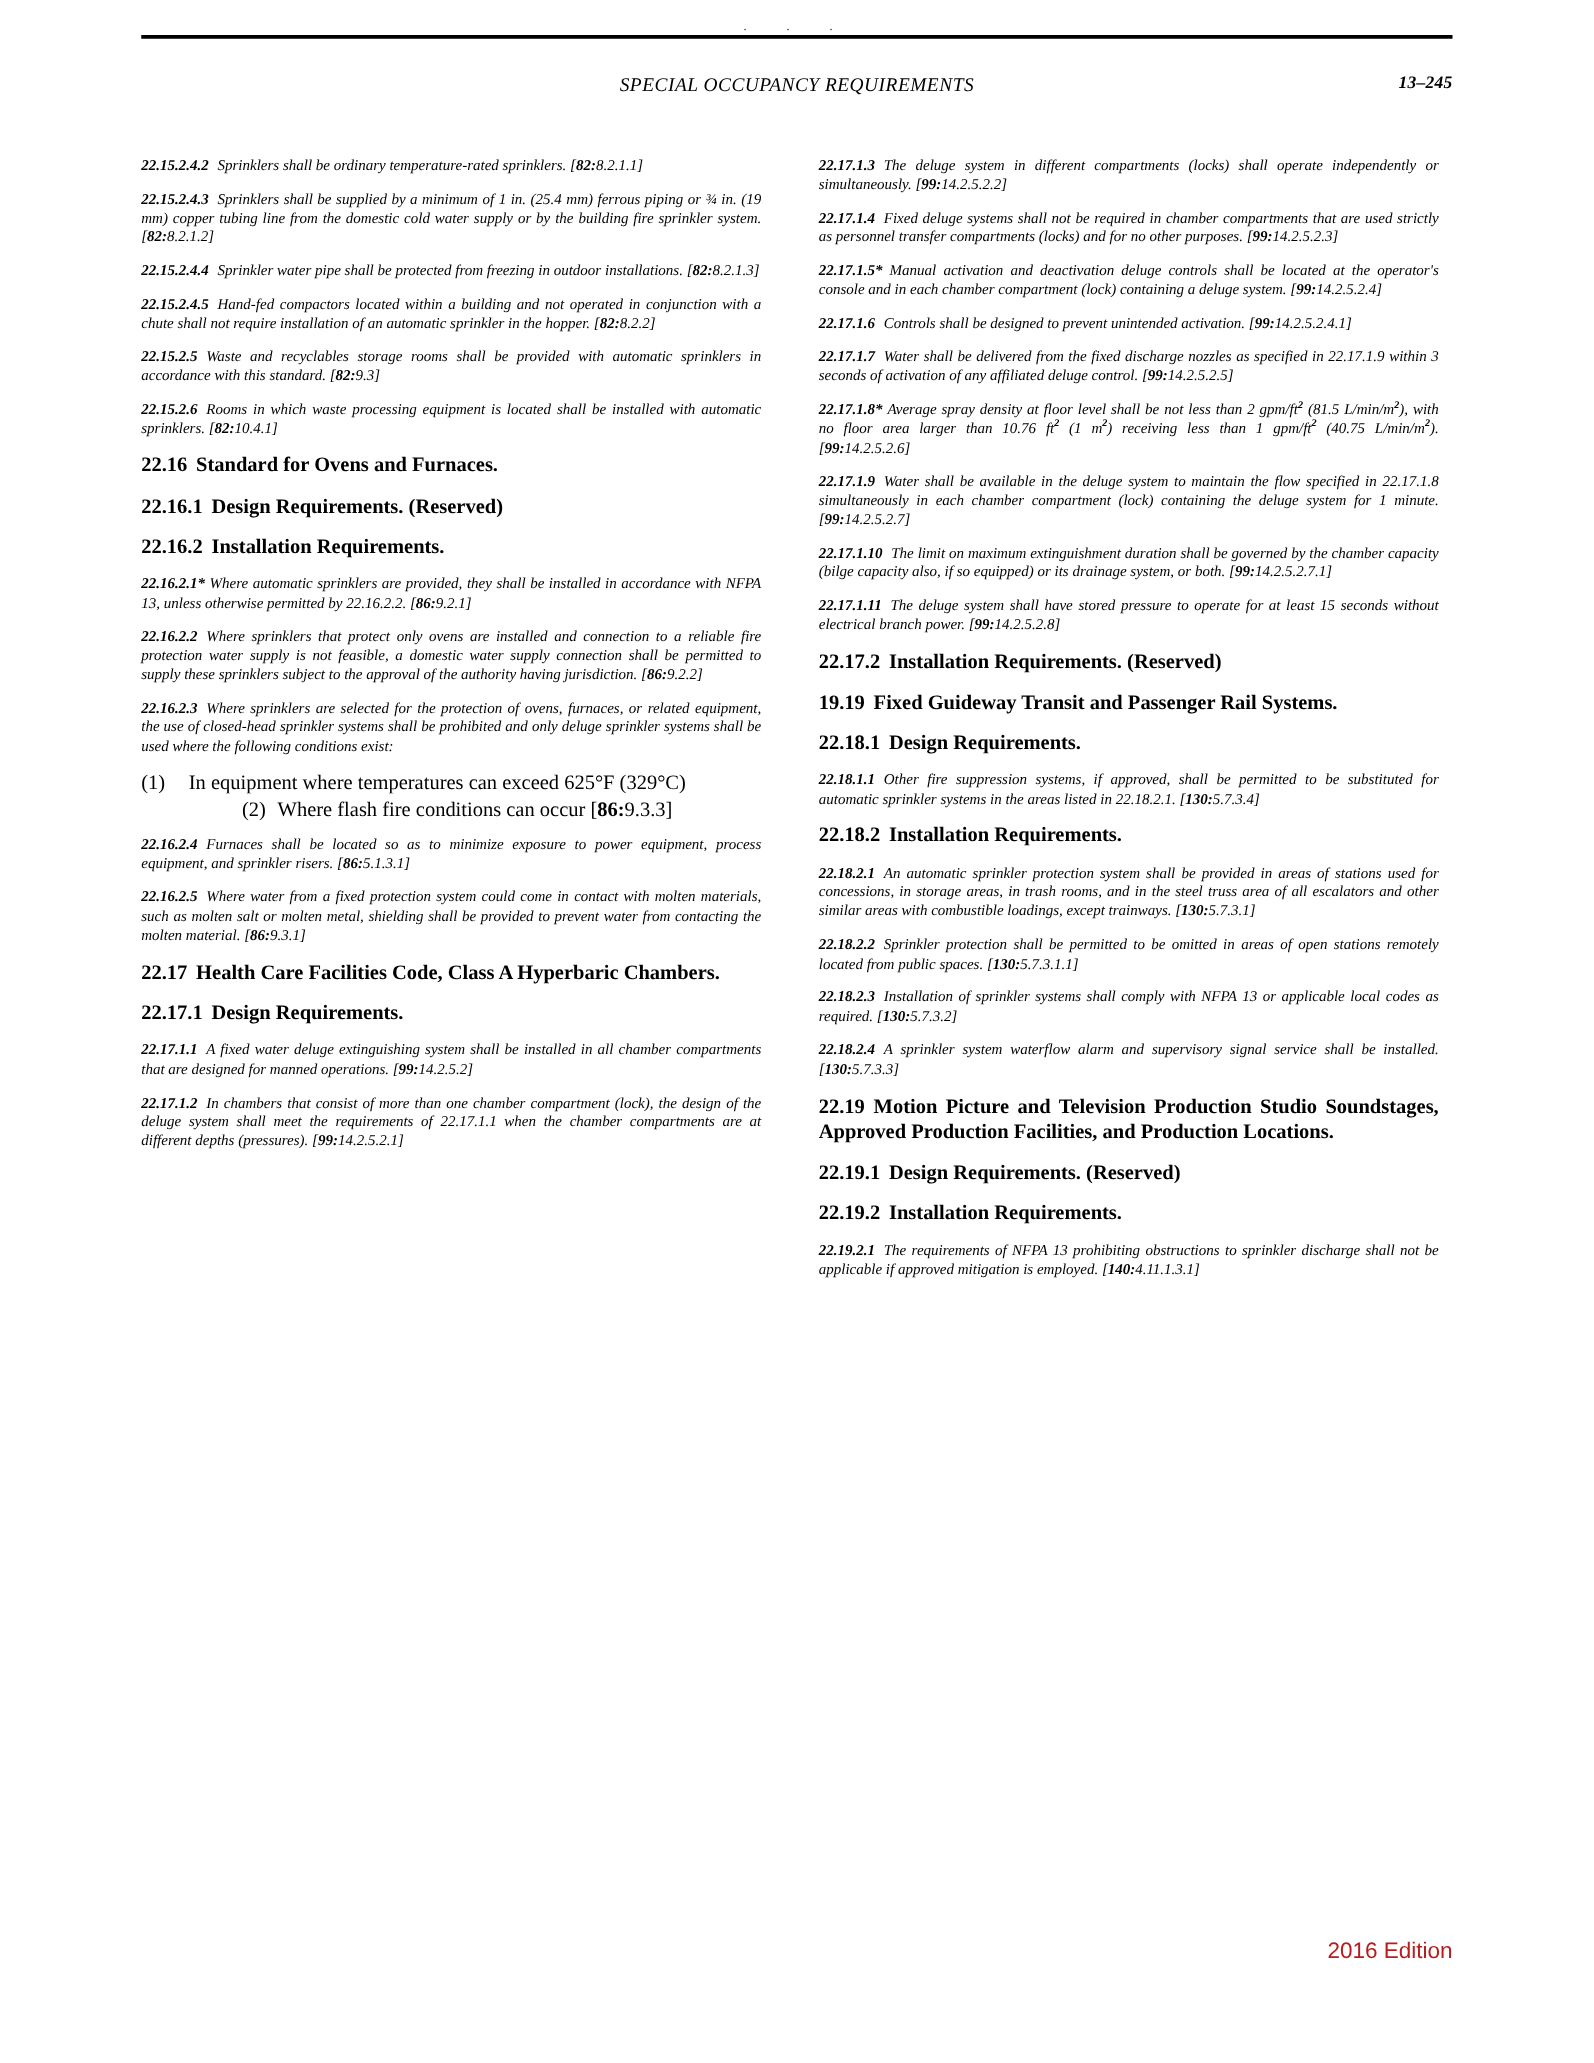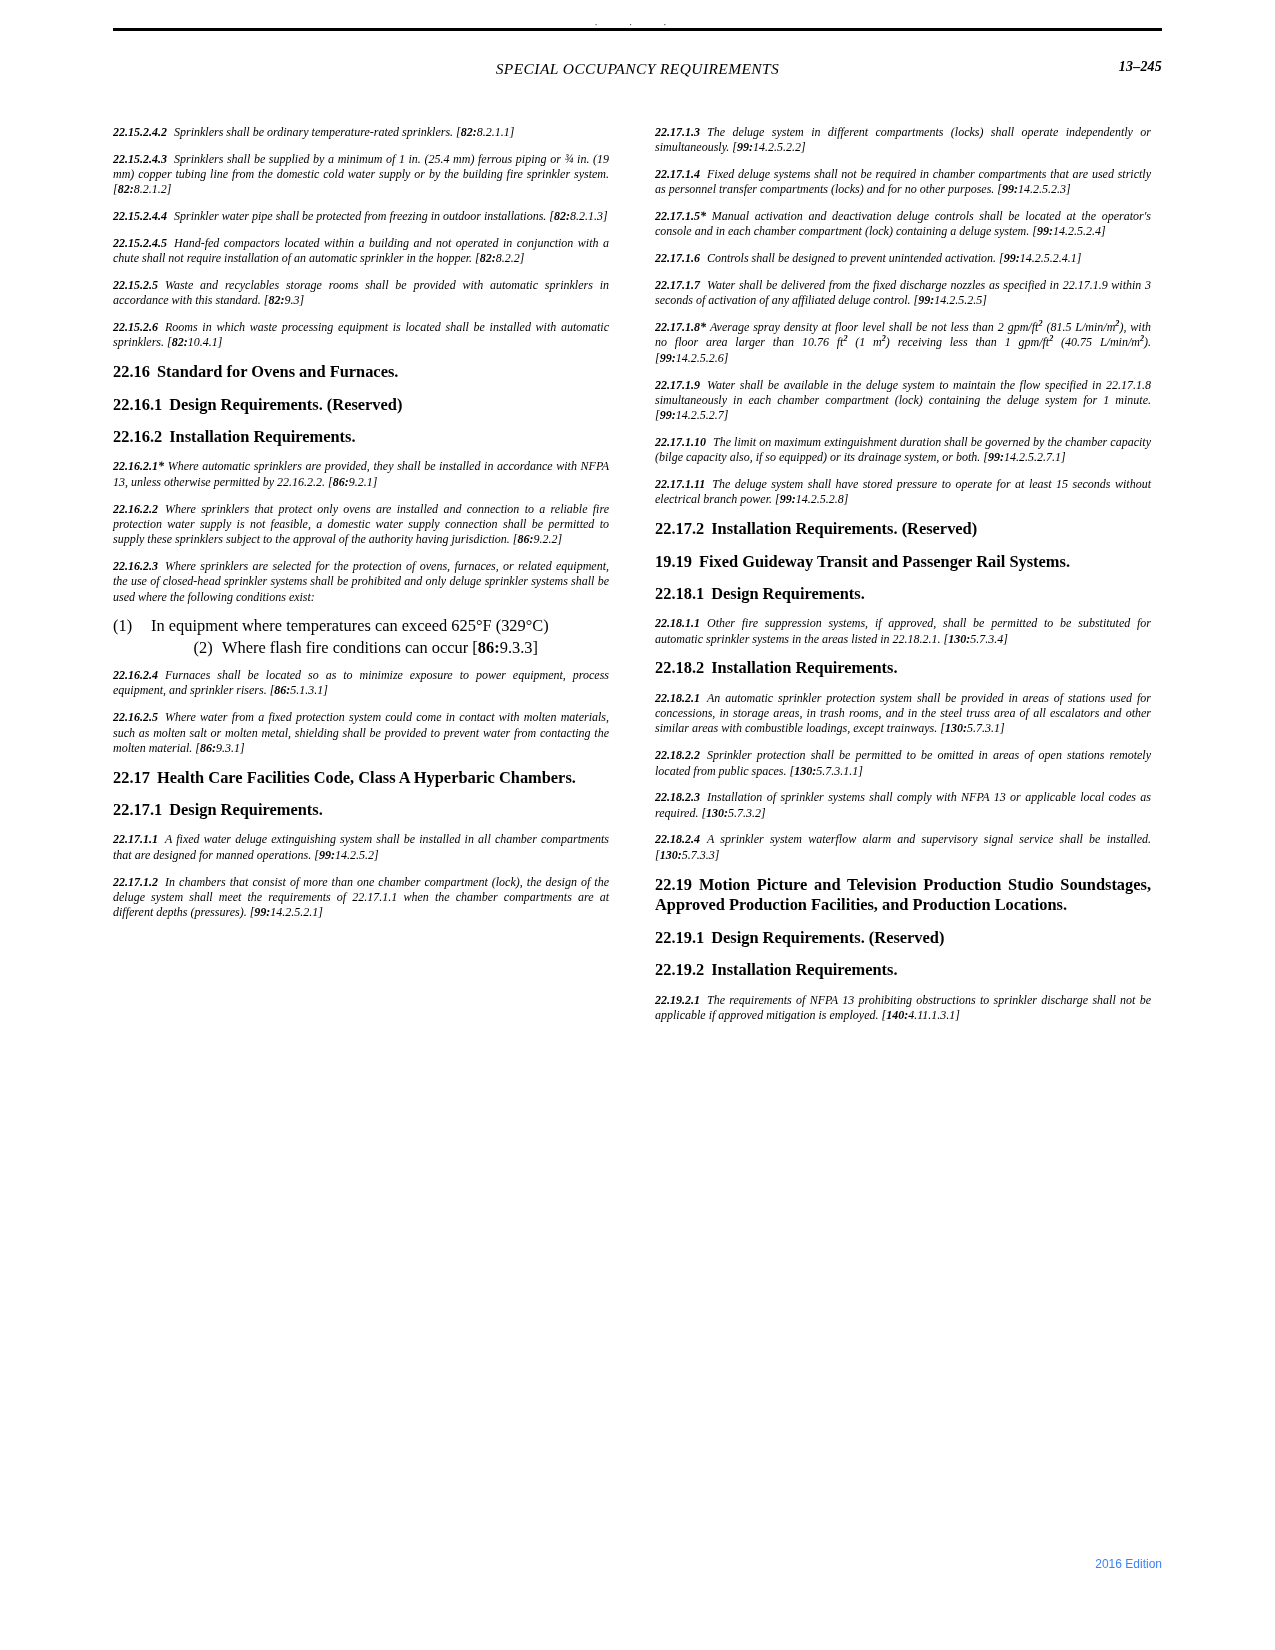--- a/index.html
+++ b/index.html
@@ -126,22 +126,22 @@
   .list-block .listitem:last-child { margin-bottom: 0; }
 
   sup { font-size: 0.68em; vertical-align: super; line-height: 0; font-weight: bold;}
 
   
   .footer {
     position: absolute;
     right: 113px;
     bottom: 79px;
     font-family: "Liberation Sans", "DejaVu Sans", sans-serif;
-    font-size: 12px;
-    color: #3b82f6;
+    font-size: 18px;
+    color: #b91c1c;
   }
 </style>
 </head>
 <body>
 
 <div class="page">
 
   <div class="top-marks">· ·   ·</div>
 
   <div class="runhead">

